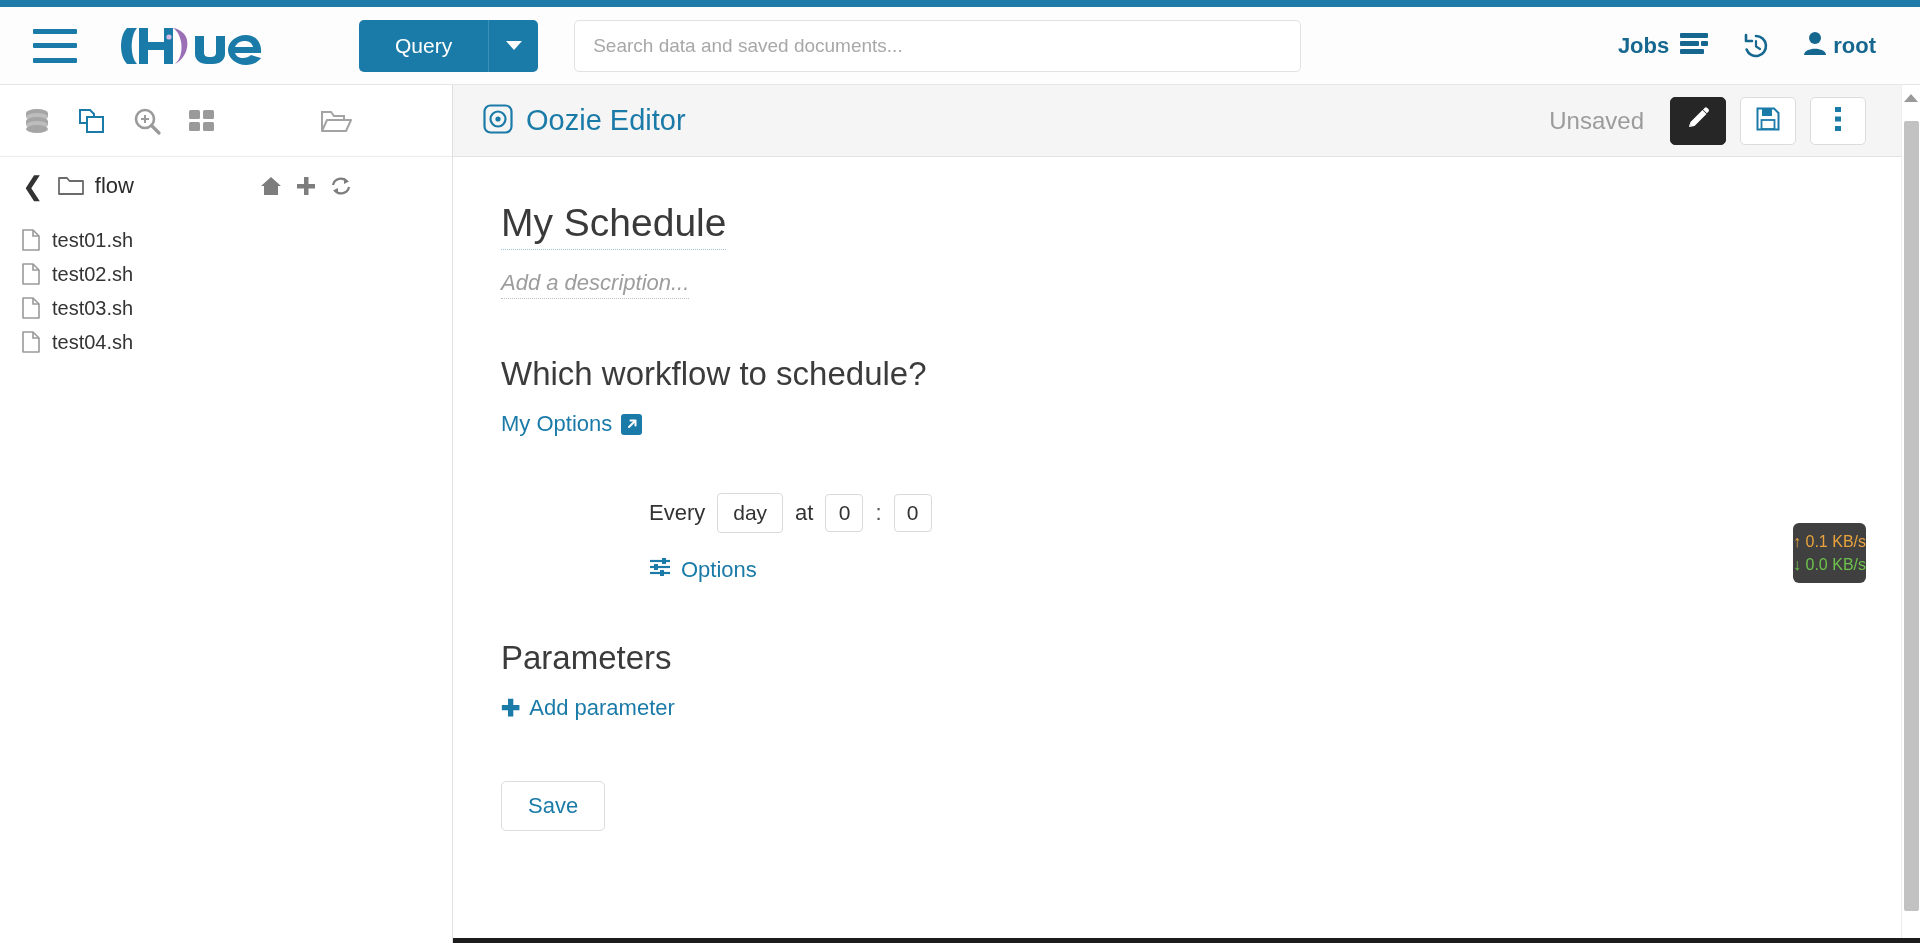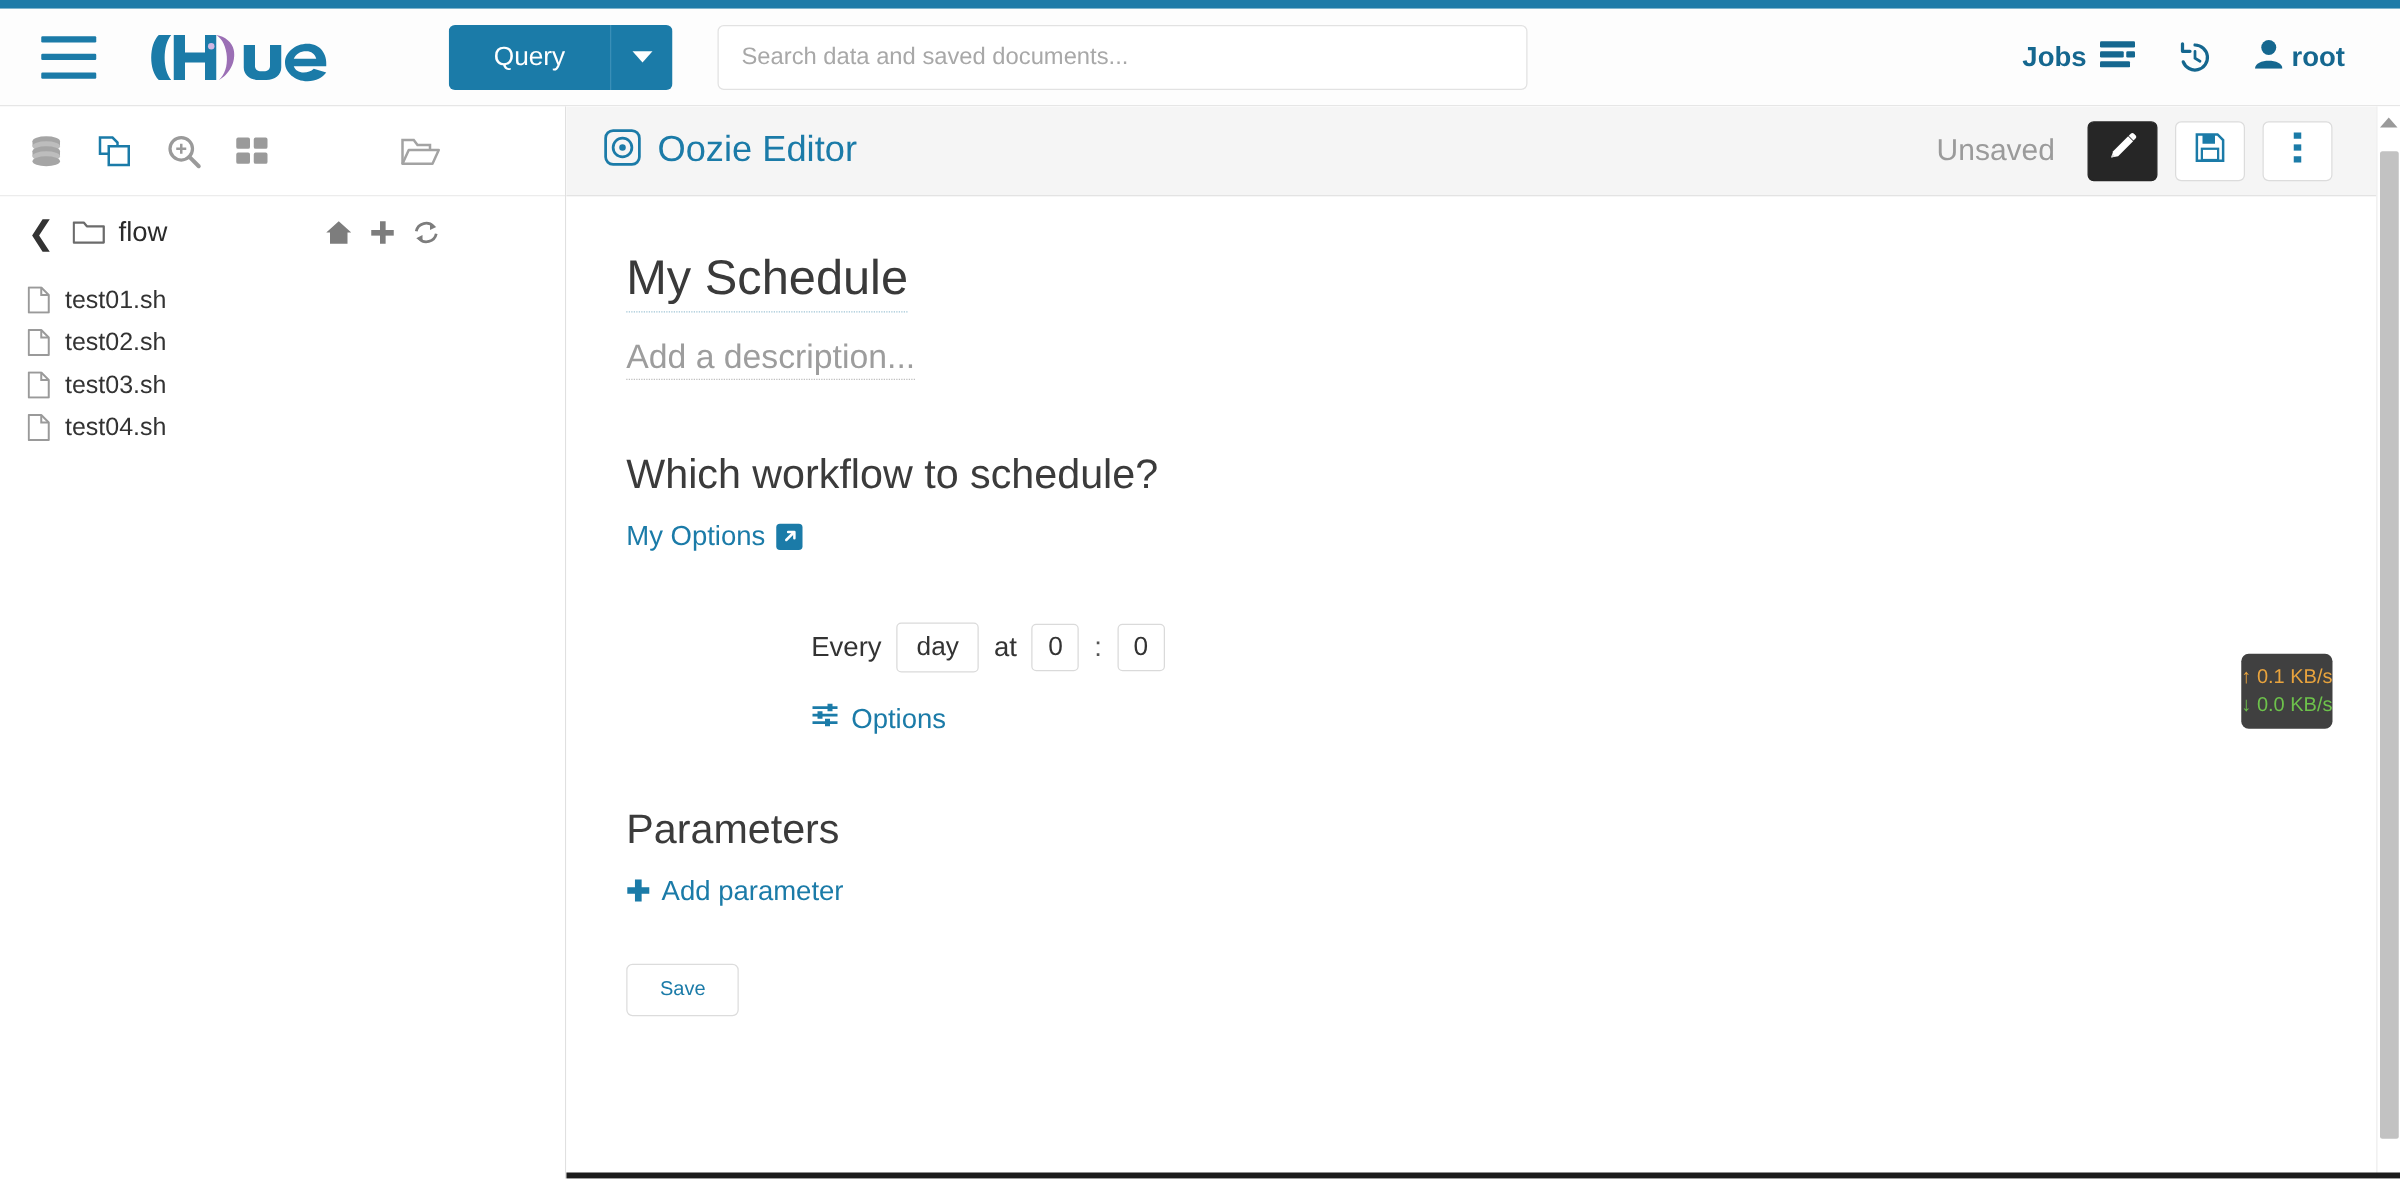--- a/index.html
+++ b/index.html
@@ -70,21 +70,21 @@
     cursor: pointer;
   }
   .caret-down {
     width: 0; height: 0;
     border-left: 8px solid transparent;
     border-right: 8px solid transparent;
     border-top: 9px solid #fff;
   }
   .search-box {
     margin-left: 36px;
-    width: 648px;
+    width: 727px;
     height: 52px;
     border: 1px solid #e2e2e2;
     border-radius: 5px;
     background: #fff;
     font-size: 19px;
     color: #b91c1c;
     padding: 0 18px;
     font-family: "Liberation Sans", sans-serif;
     outline: none;
   }
@@ -210,21 +210,21 @@
   .doc-title {
     font-size: 39px; color: #3a3a3a;
     border-bottom: 1px dotted #9fc4d5;
     display: inline-block;
     padding-bottom: 4px;
     cursor: text;
     font-weight: normal;
     margin: 0;
   }
   .doc-desc {
-    font-size: 27px; color: #9d9d9d; 
+    font-size: 22px; color: #9d9d9d; font-style: italic;
     border-bottom: 1px dotted #bfbfbf;
     display: inline-block;
     margin-top: 20px;
     padding-bottom: 2px;
     cursor: text;
   }
   .section { margin-top: 56px; }
   .section-h {
     font-size: 33px; color: #3b3b3b; font-weight: normal; margin: 0 0 18px 0;
   }
@@ -260,25 +260,25 @@
     margin-left: 148px; margin-top: 24px;
     display: inline-flex; align-items: flex-start; gap: 10px;
     font-size: 22px; color: #1b7ba8; cursor: pointer;
   }
   .add-param {
     display: inline-flex; align-items: center; gap: 9px;
     font-size: 22px; color: #1b7ba8; cursor: pointer;
   }
   .plus-glyph { font-size: 23px; font-weight: bold; line-height: 1; }
   .save-btn {
-    margin-top: 45px;
+    margin-top: 60px;
     border: 1px solid #dcdcdc; background: #fff;
     border-radius: 5px;
     padding: 11px 26px;
-    font-size: 16px; color: #1b7ba8; cursor: pointer;
+    font-size: 22px; color: #1b7ba8; cursor: pointer;
     font-family: "Liberation Sans", sans-serif;
   }
 
   
   .net-widget {
     position: absolute;
     right: 54px; top: 438px;
     background: #404040;
     border-radius: 6px;
     padding: 7px 0;

